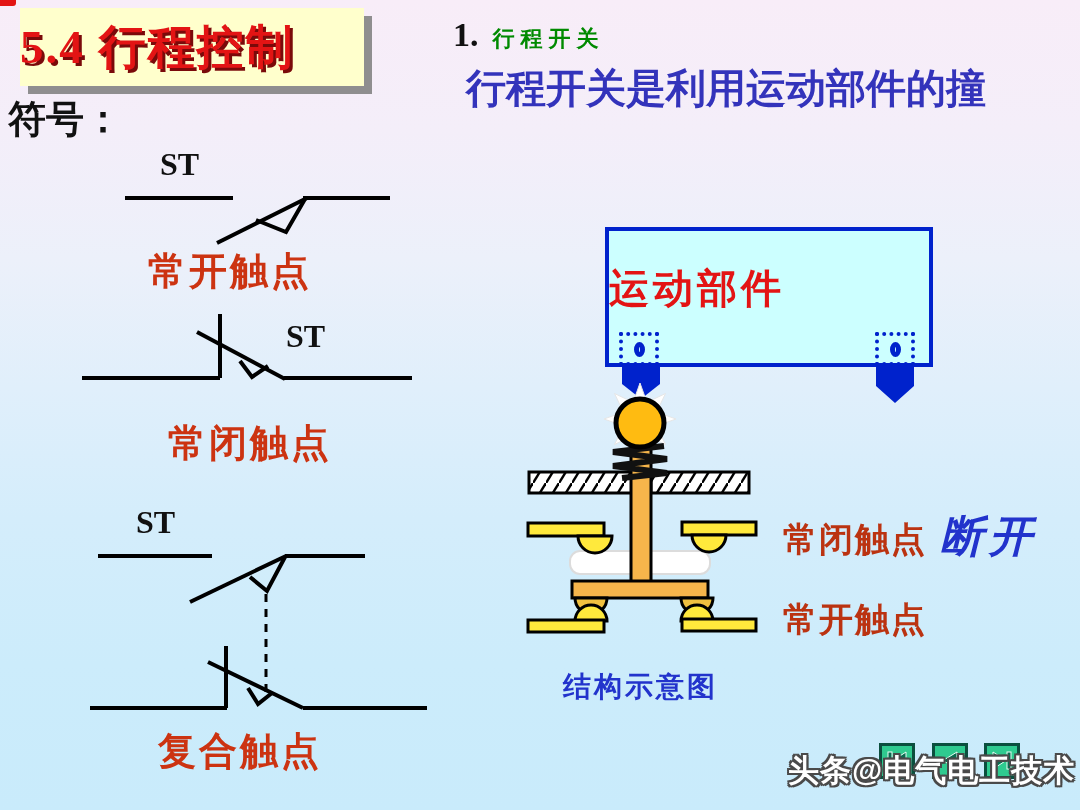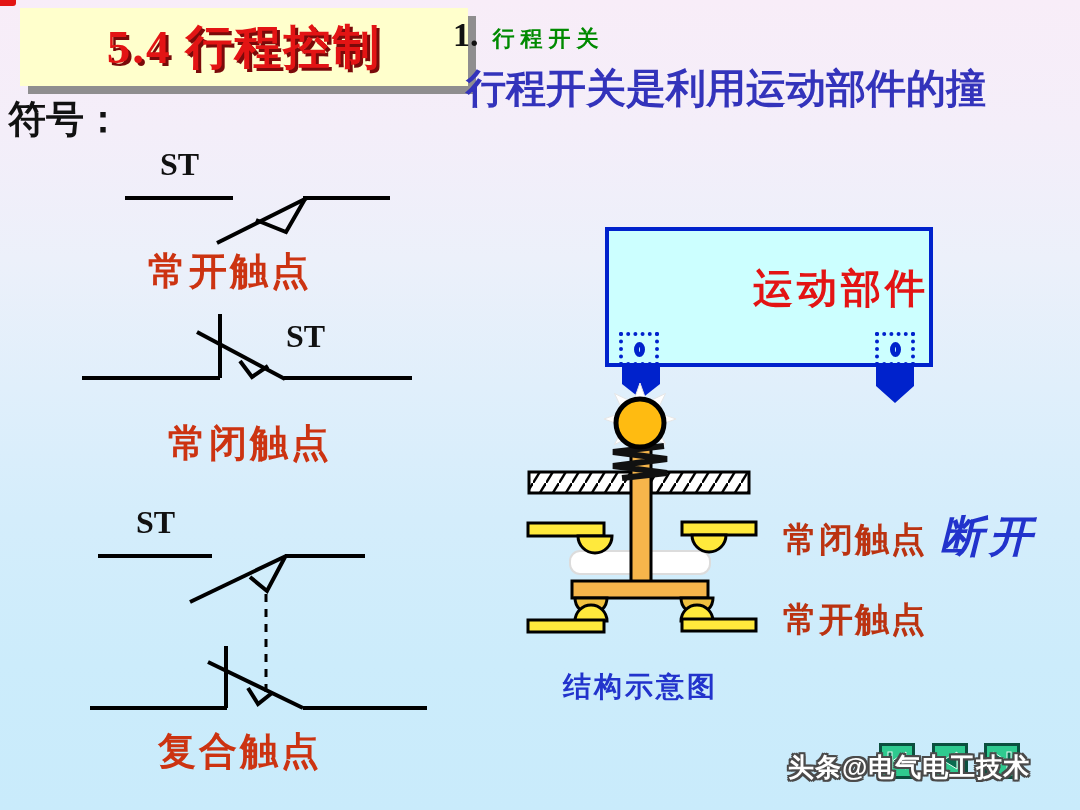--- a/index.html
+++ b/index.html
@@ -10,24 +10,24 @@
     font-family:"Liberation Serif","DejaVu Serif",serif;
     background:linear-gradient(180deg,
       #f8edf8 0%, #f4eef9 16%, #ecf0fa 32%,
       #e0effb 48%, #d4edfb 64%, #ccecfb 82%, #c9ebfb 100%);
   }
   .abs{position:absolute;}
 
   .corner-mark{left:0;top:0;width:16px;height:6px;background:#e31414;border-radius:0 0 3px 0;}
 
   .title-box{
-    left:20px;top:8px;width:448px;height:78px;
+    left:20px;top:8px;width:344px;height:78px;
     background:#ffffcc;
     box-shadow:8px 8px 0 rgba(125,125,125,.85);
-    display:flex;align-items:center;justify-content:center;
+    display:flex;align-items:center;
   }
   .title-text{
     font-size:47px;font-weight:bold;color:#e31414;
     text-shadow:3px 3px 0 #7a0a0a;letter-spacing:2px;white-space:nowrap;
   }
 
   .symbols-label{left:8px;top:94px;font-size:38px;font-weight:bold;color:#111;}
 
   .st-label{font-size:32px;font-weight:bold;color:#111;font-family:"Liberation Serif","DejaVu Serif",serif;}
   .st1{left:160px;top:146px;} .st2{left:286px;top:318px;} .st3{left:136px;top:504px;}
@@ -39,21 +39,21 @@
   .section-number{font-size:34px;font-weight:bold;color:#111;}
   .section-title{font-size:22px;font-weight:bold;color:#008a00;letter-spacing:6px;white-space:nowrap;}
 
   .body-text{left:466px;top:62px;width:560px;font-size:40px;font-weight:bold;
     color:#3333bb;line-height:54px;white-space:nowrap;}
 
   .moving-box{
     left:605px;top:227px;width:328px;height:140px;box-sizing:border-box;
     background:#ccffff;border:4px solid #0022cc;
   }
-  .moving-label{margin-top:30px;text-align:right;font-size:40px;font-weight:bold;
+  .moving-label{margin-top:30px;text-align:left;font-size:40px;font-weight:bold;
     color:#e31414;letter-spacing:4px;}
 
   .dog-slot{
     width:40px;height:34px;box-sizing:border-box;
     border:4px dotted #0022cc;
     display:flex;align-items:center;justify-content:center;
   }
   .slot-left{left:619px;top:332px;} .slot-right{left:875px;top:332px;}
   .dog-ring{width:11px;height:15px;box-sizing:border-box;border:5px solid #0022cc;border-radius:50%;}
 
@@ -70,21 +70,21 @@
   .nav-btn{
     position:absolute;top:743px;width:36px;height:36px;box-sizing:border-box;
     background:#2fca8f;border:3px solid #0b4f3e;padding:0;
     display:flex;align-items:center;justify-content:center;cursor:pointer;
   }
   .nav-1{left:879px;} .nav-2{left:932px;} .nav-3{left:984px;}
 
   .watermark{
     left:788px;top:750px;z-index:5;
     font-family:"Liberation Sans","DejaVu Sans",sans-serif;
-    font-size:26px;font-weight:bold;color:#ffffff;letter-spacing:1px;white-space:nowrap;
+    font-size:31px;font-weight:bold;color:#ffffff;letter-spacing:1px;white-space:nowrap;
     text-shadow:2px 0 0 #4a4a4a,-2px 0 0 #4a4a4a,0 2px 0 #4a4a4a,0 -2px 0 #4a4a4a,
       2px 2px 0 #4a4a4a,-2px -2px 0 #4a4a4a,2px -2px 0 #4a4a4a,-2px 2px 0 #4a4a4a;
   }
 </style>
 </head>
 <body>
 
 <div class="slide">
 
   <div class="abs corner-mark"></div>

